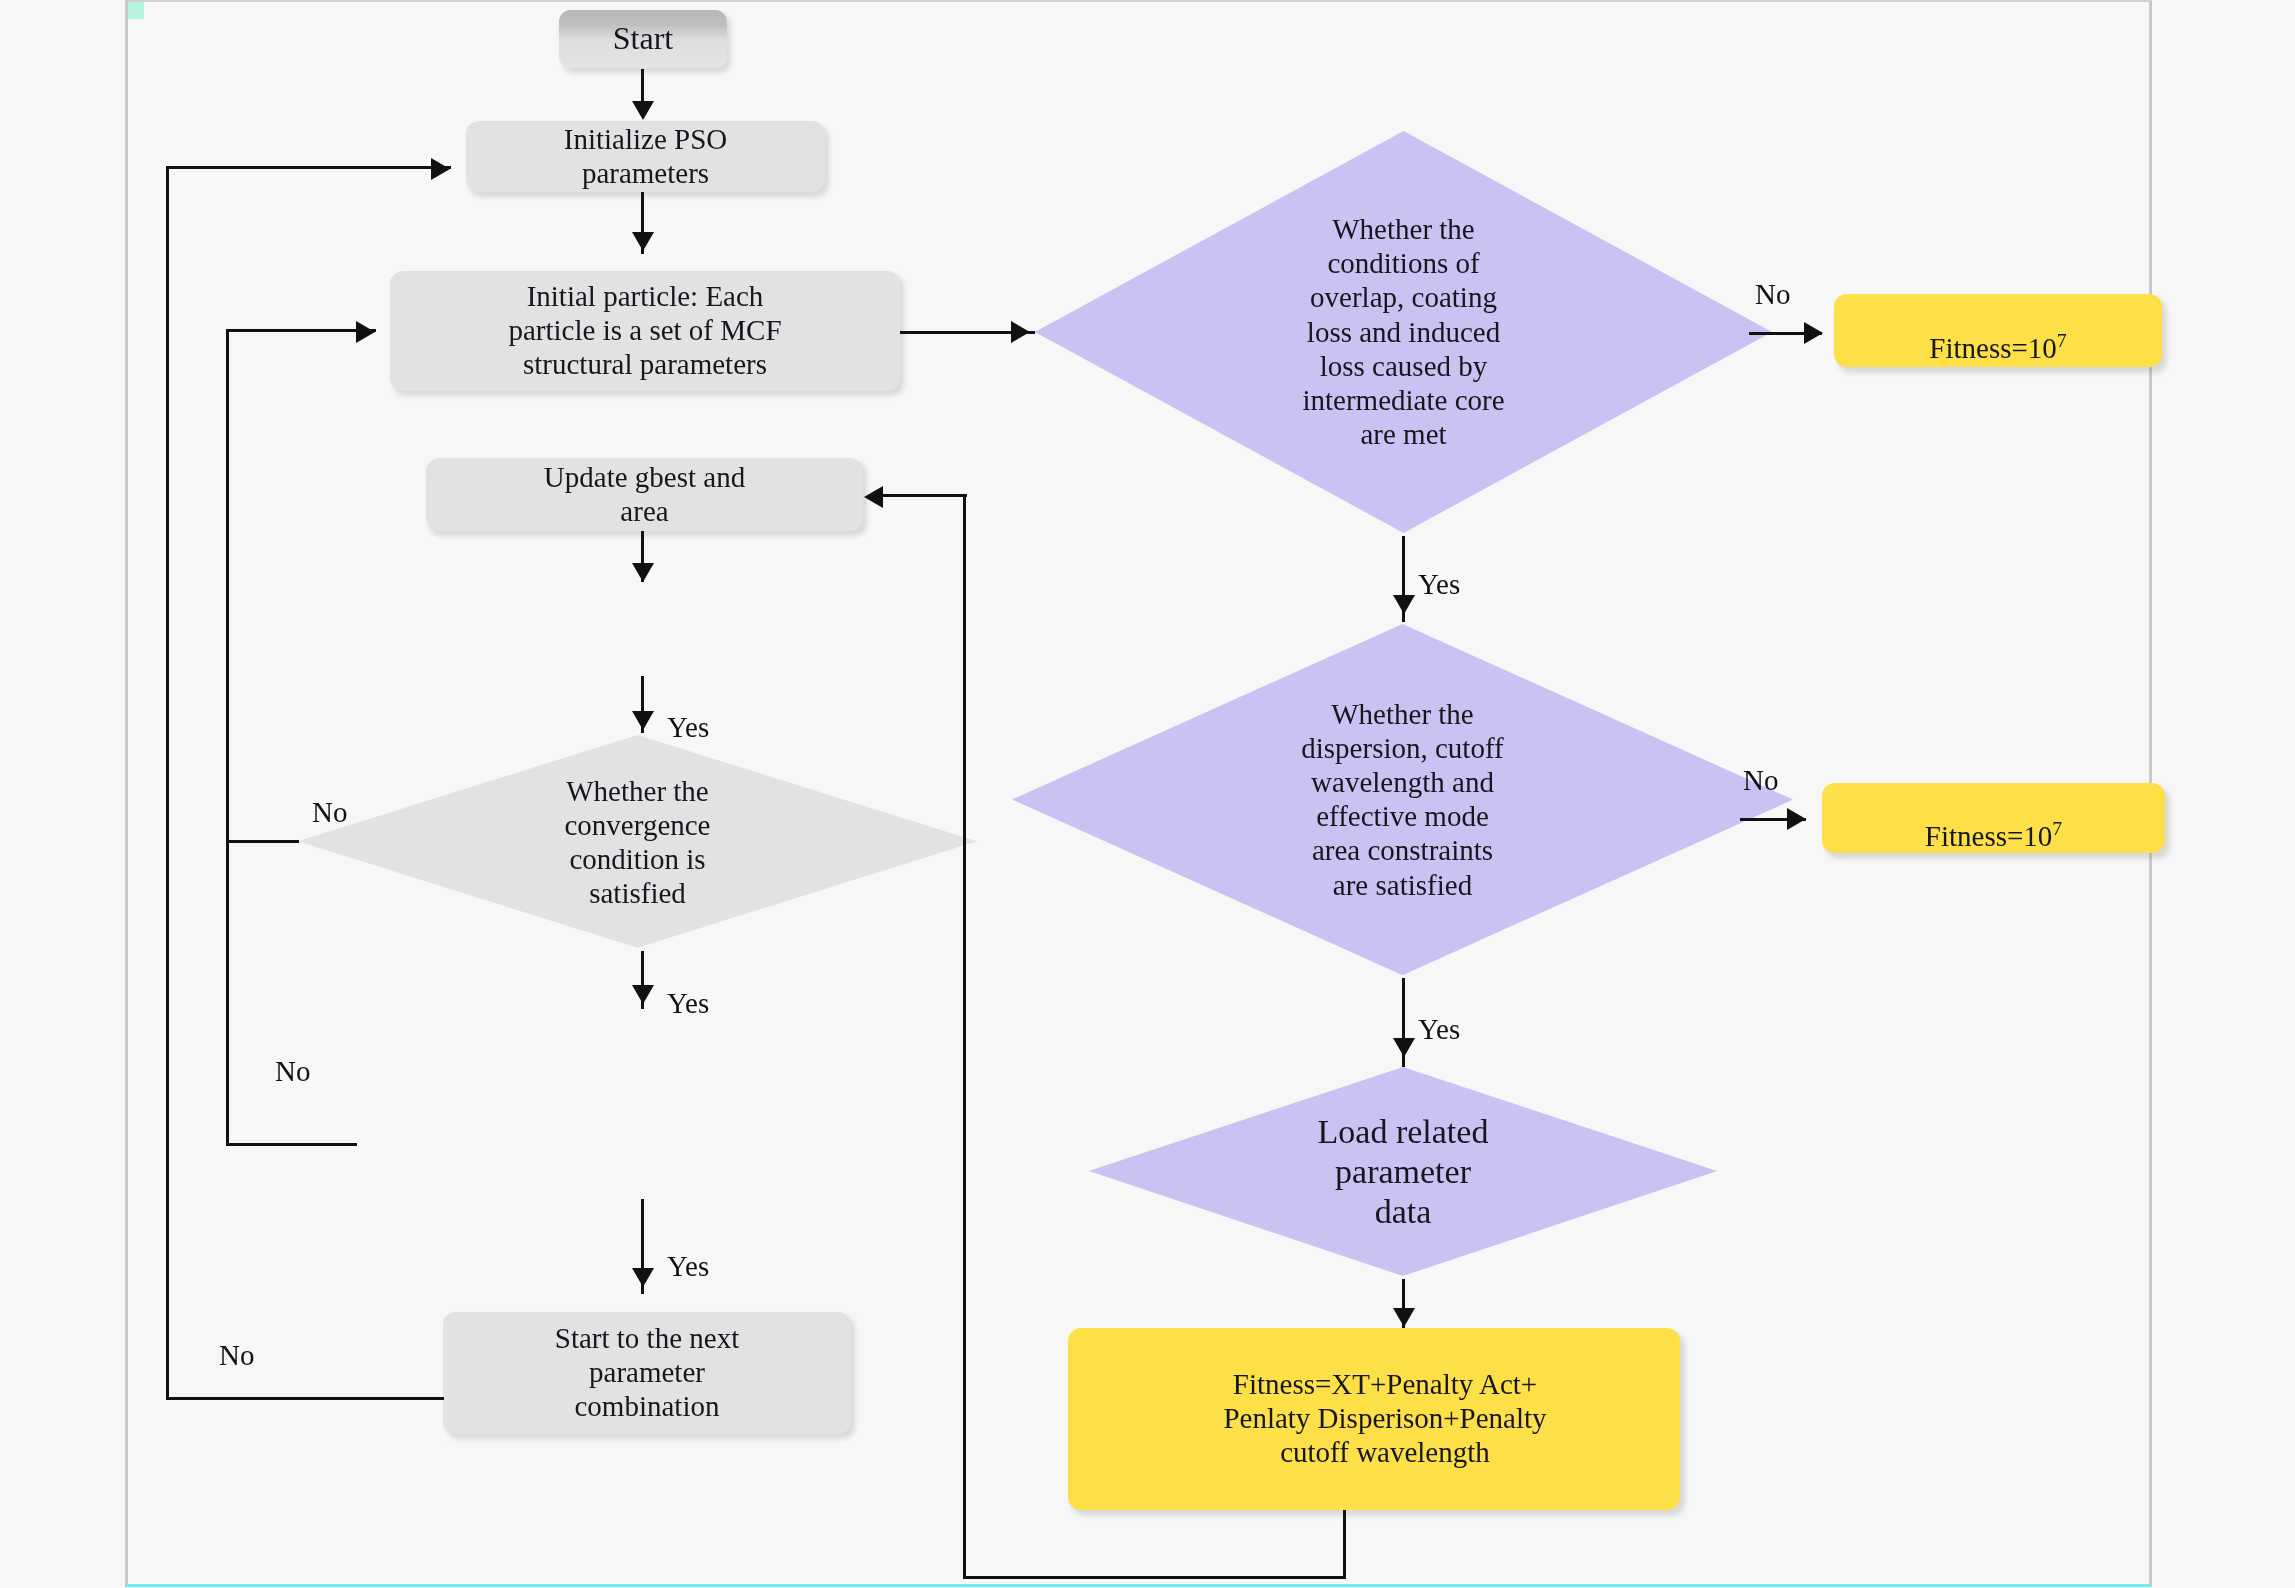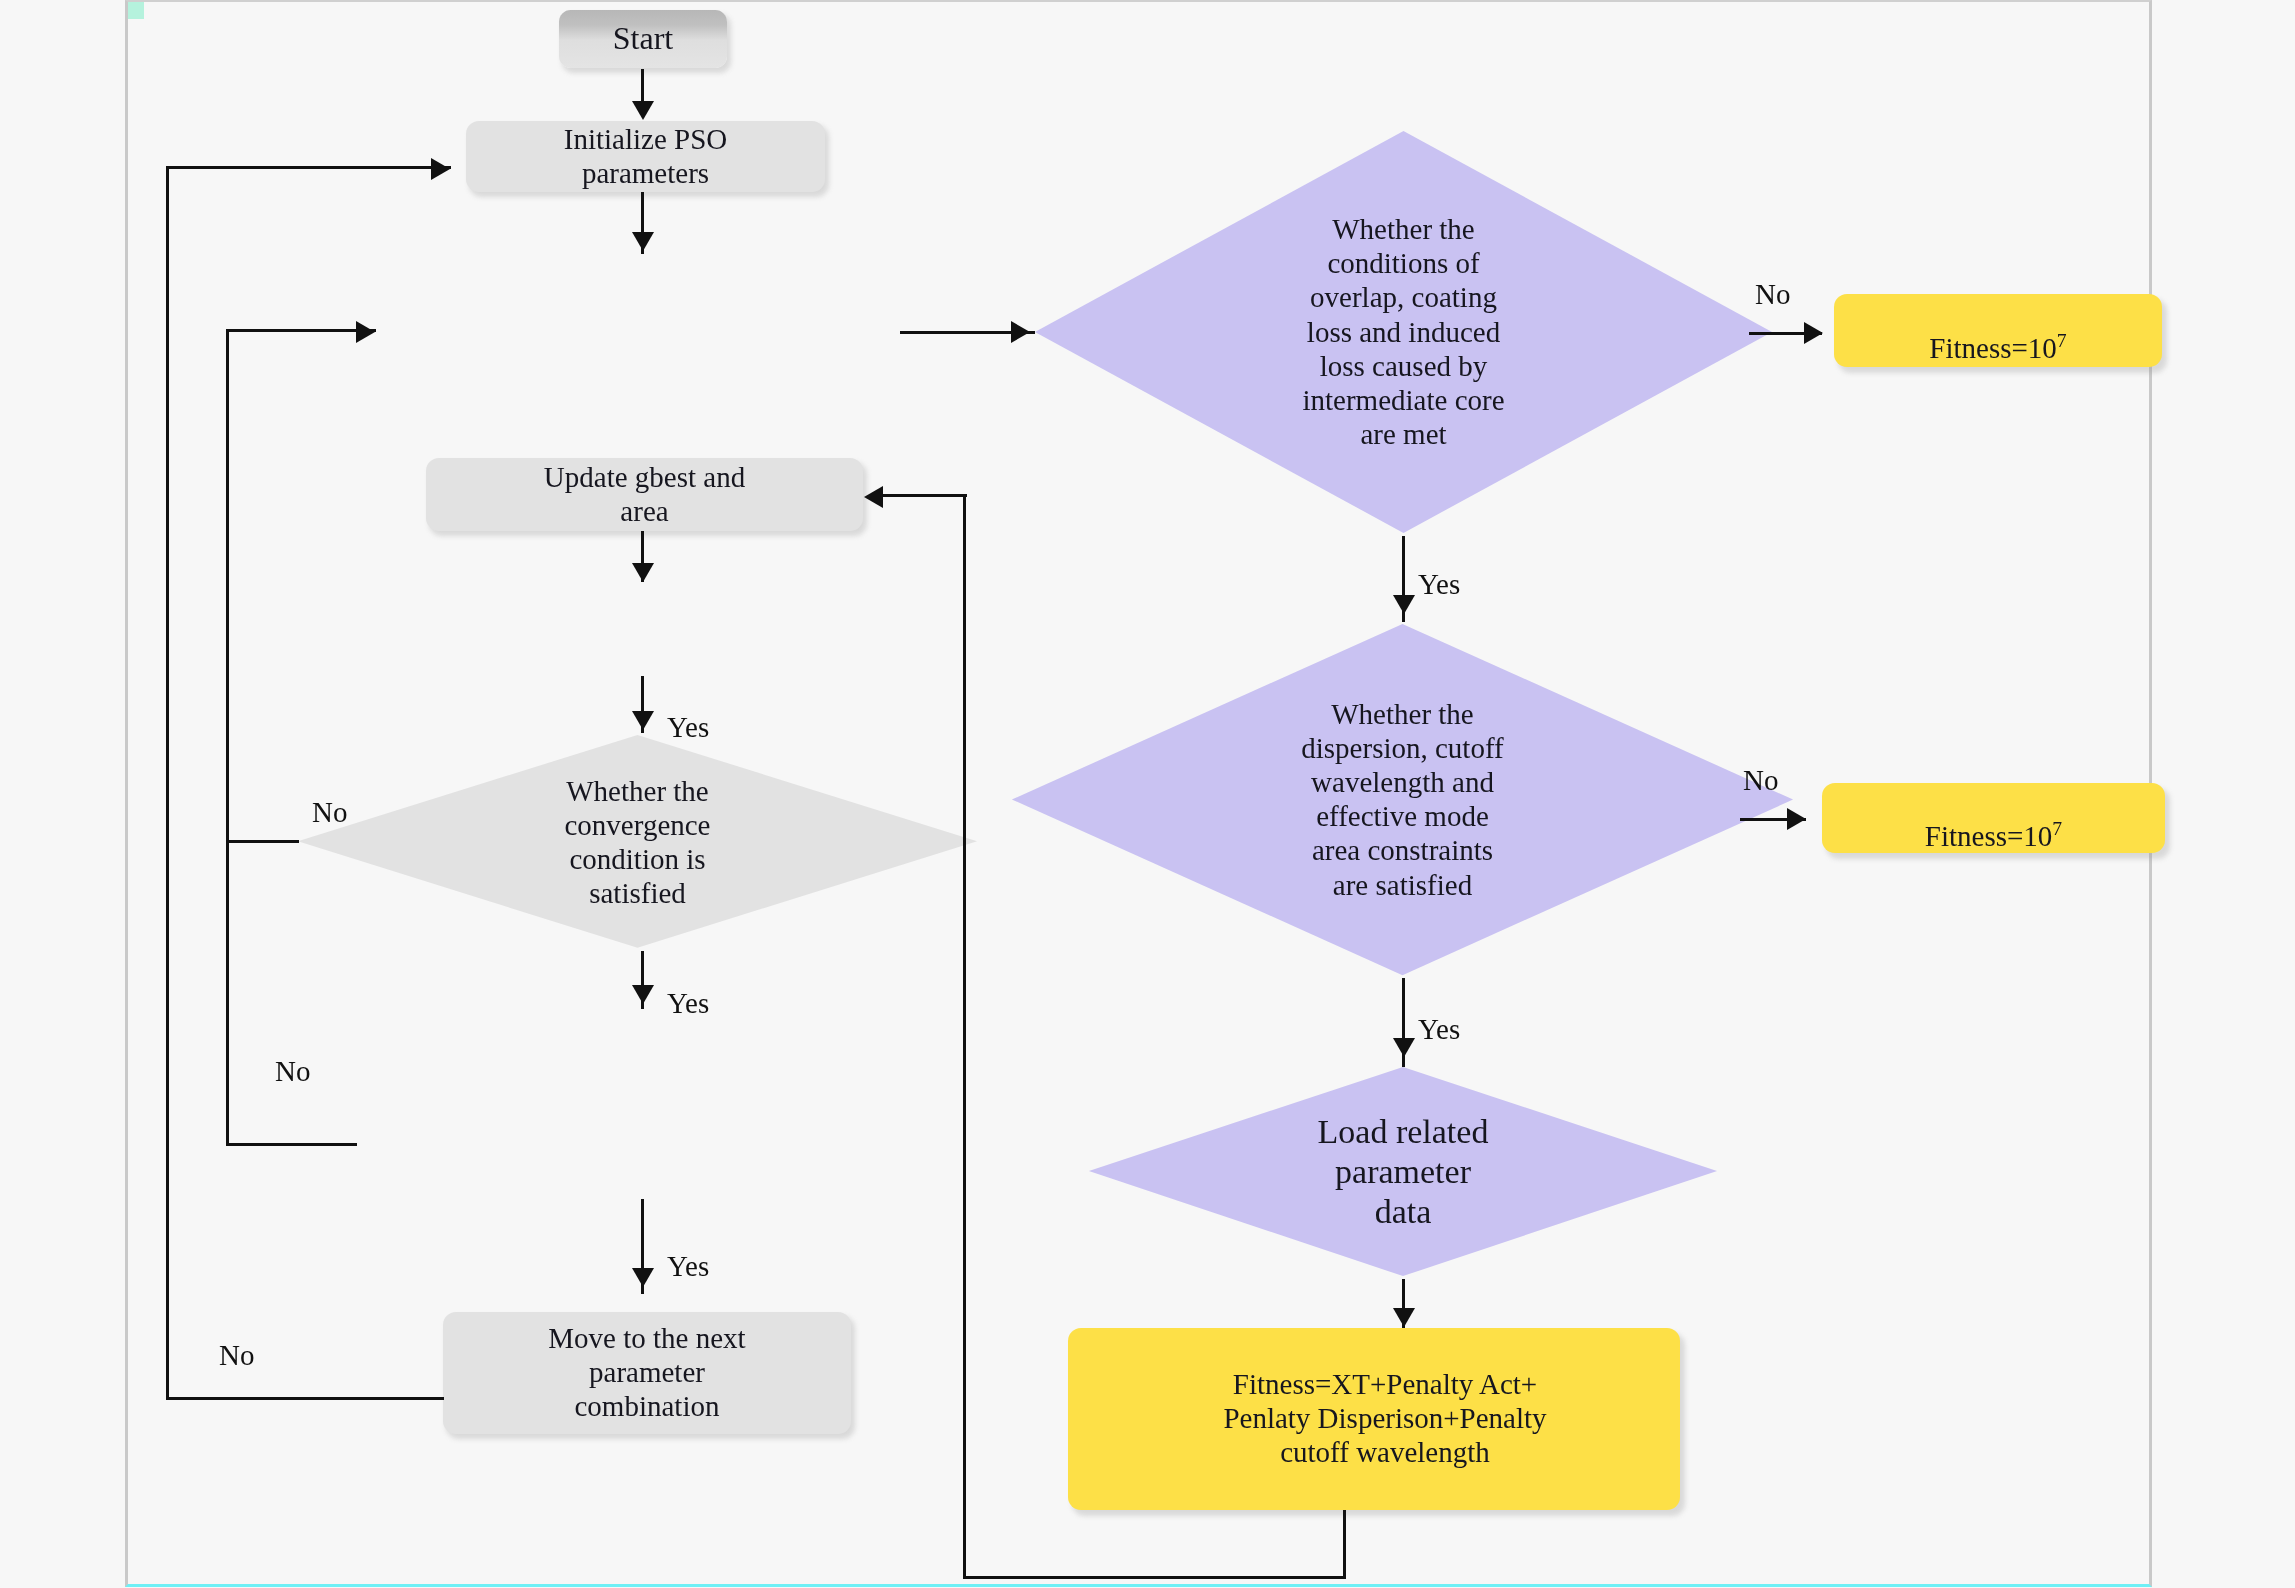--- a/index.html
+++ b/index.html
@@ -135,20 +135,25 @@
   <div class="arrowhead ah-down" style="left:632px; top:101px;"></div>
 
   <div class="node proc" style="left:466px; top:121px; width:359px; height:71px; font-size:29px;">
     <span class="txt">Initialize PSO
 parameters</span>
   </div>
 
   <div class="ln lnv" style="left:641px; top:192px; height:62px;"></div>
   <div class="arrowhead ah-down" style="left:632px; top:232px;"></div>
 
+  <div class="node proc" style="left:390px; top:271px; width:510px; height:120px; font-size:29px;">
+    <span class="txt">Initial particle: Each
+particle is a set of MCF
+structural parameters</span>
+  </div>
 
   <div class="ln lnh" style="left:900px; top:331px; width:135px;"></div>
   <div class="arrowhead ah-right" style="left:1011px; top:321px;"></div>
 
   <div class="node proc" style="left:426px; top:458px; width:437px; height:73px; font-size:29px;">
     <span class="txt">Update gbest and
 area</span>
   </div>
 
   <div class="ln lnv" style="left:641px; top:531px; height:51px;"></div>
@@ -174,21 +179,21 @@
   <div class="arrowhead ah-down" style="left:632px; top:985px;"></div>
   <div class="elabel" style="left:667px; top:987px; font-size:29px;">Yes</div>
 
   <div class="elabel" style="left:275px; top:1055px; font-size:29px;">No</div>
 
   <div class="ln lnv" style="left:641px; top:1199px; height:95px;"></div>
   <div class="arrowhead ah-down" style="left:632px; top:1268px;"></div>
   <div class="elabel" style="left:667px; top:1250px; font-size:29px;">Yes</div>
 
   <div class="node proc" style="left:443px; top:1312px; width:408px; height:122px; font-size:29px;">
-    <span class="txt">Move to the next
+    <span class="txt">Start to the next
 parameter
 combination</span>
   </div>
   <div class="elabel" style="left:219px; top:1339px; font-size:29px;">No</div>
 
   <div class="ln lnh" style="left:166px; top:1397px; width:278px;"></div>
   <div class="ln lnv" style="left:166px; top:166px; height:1234px;"></div>
   <div class="ln lnh" style="left:166px; top:166px; width:285px;"></div>
   <div class="arrowhead ah-right" style="left:431px; top:158px;"></div>
 

